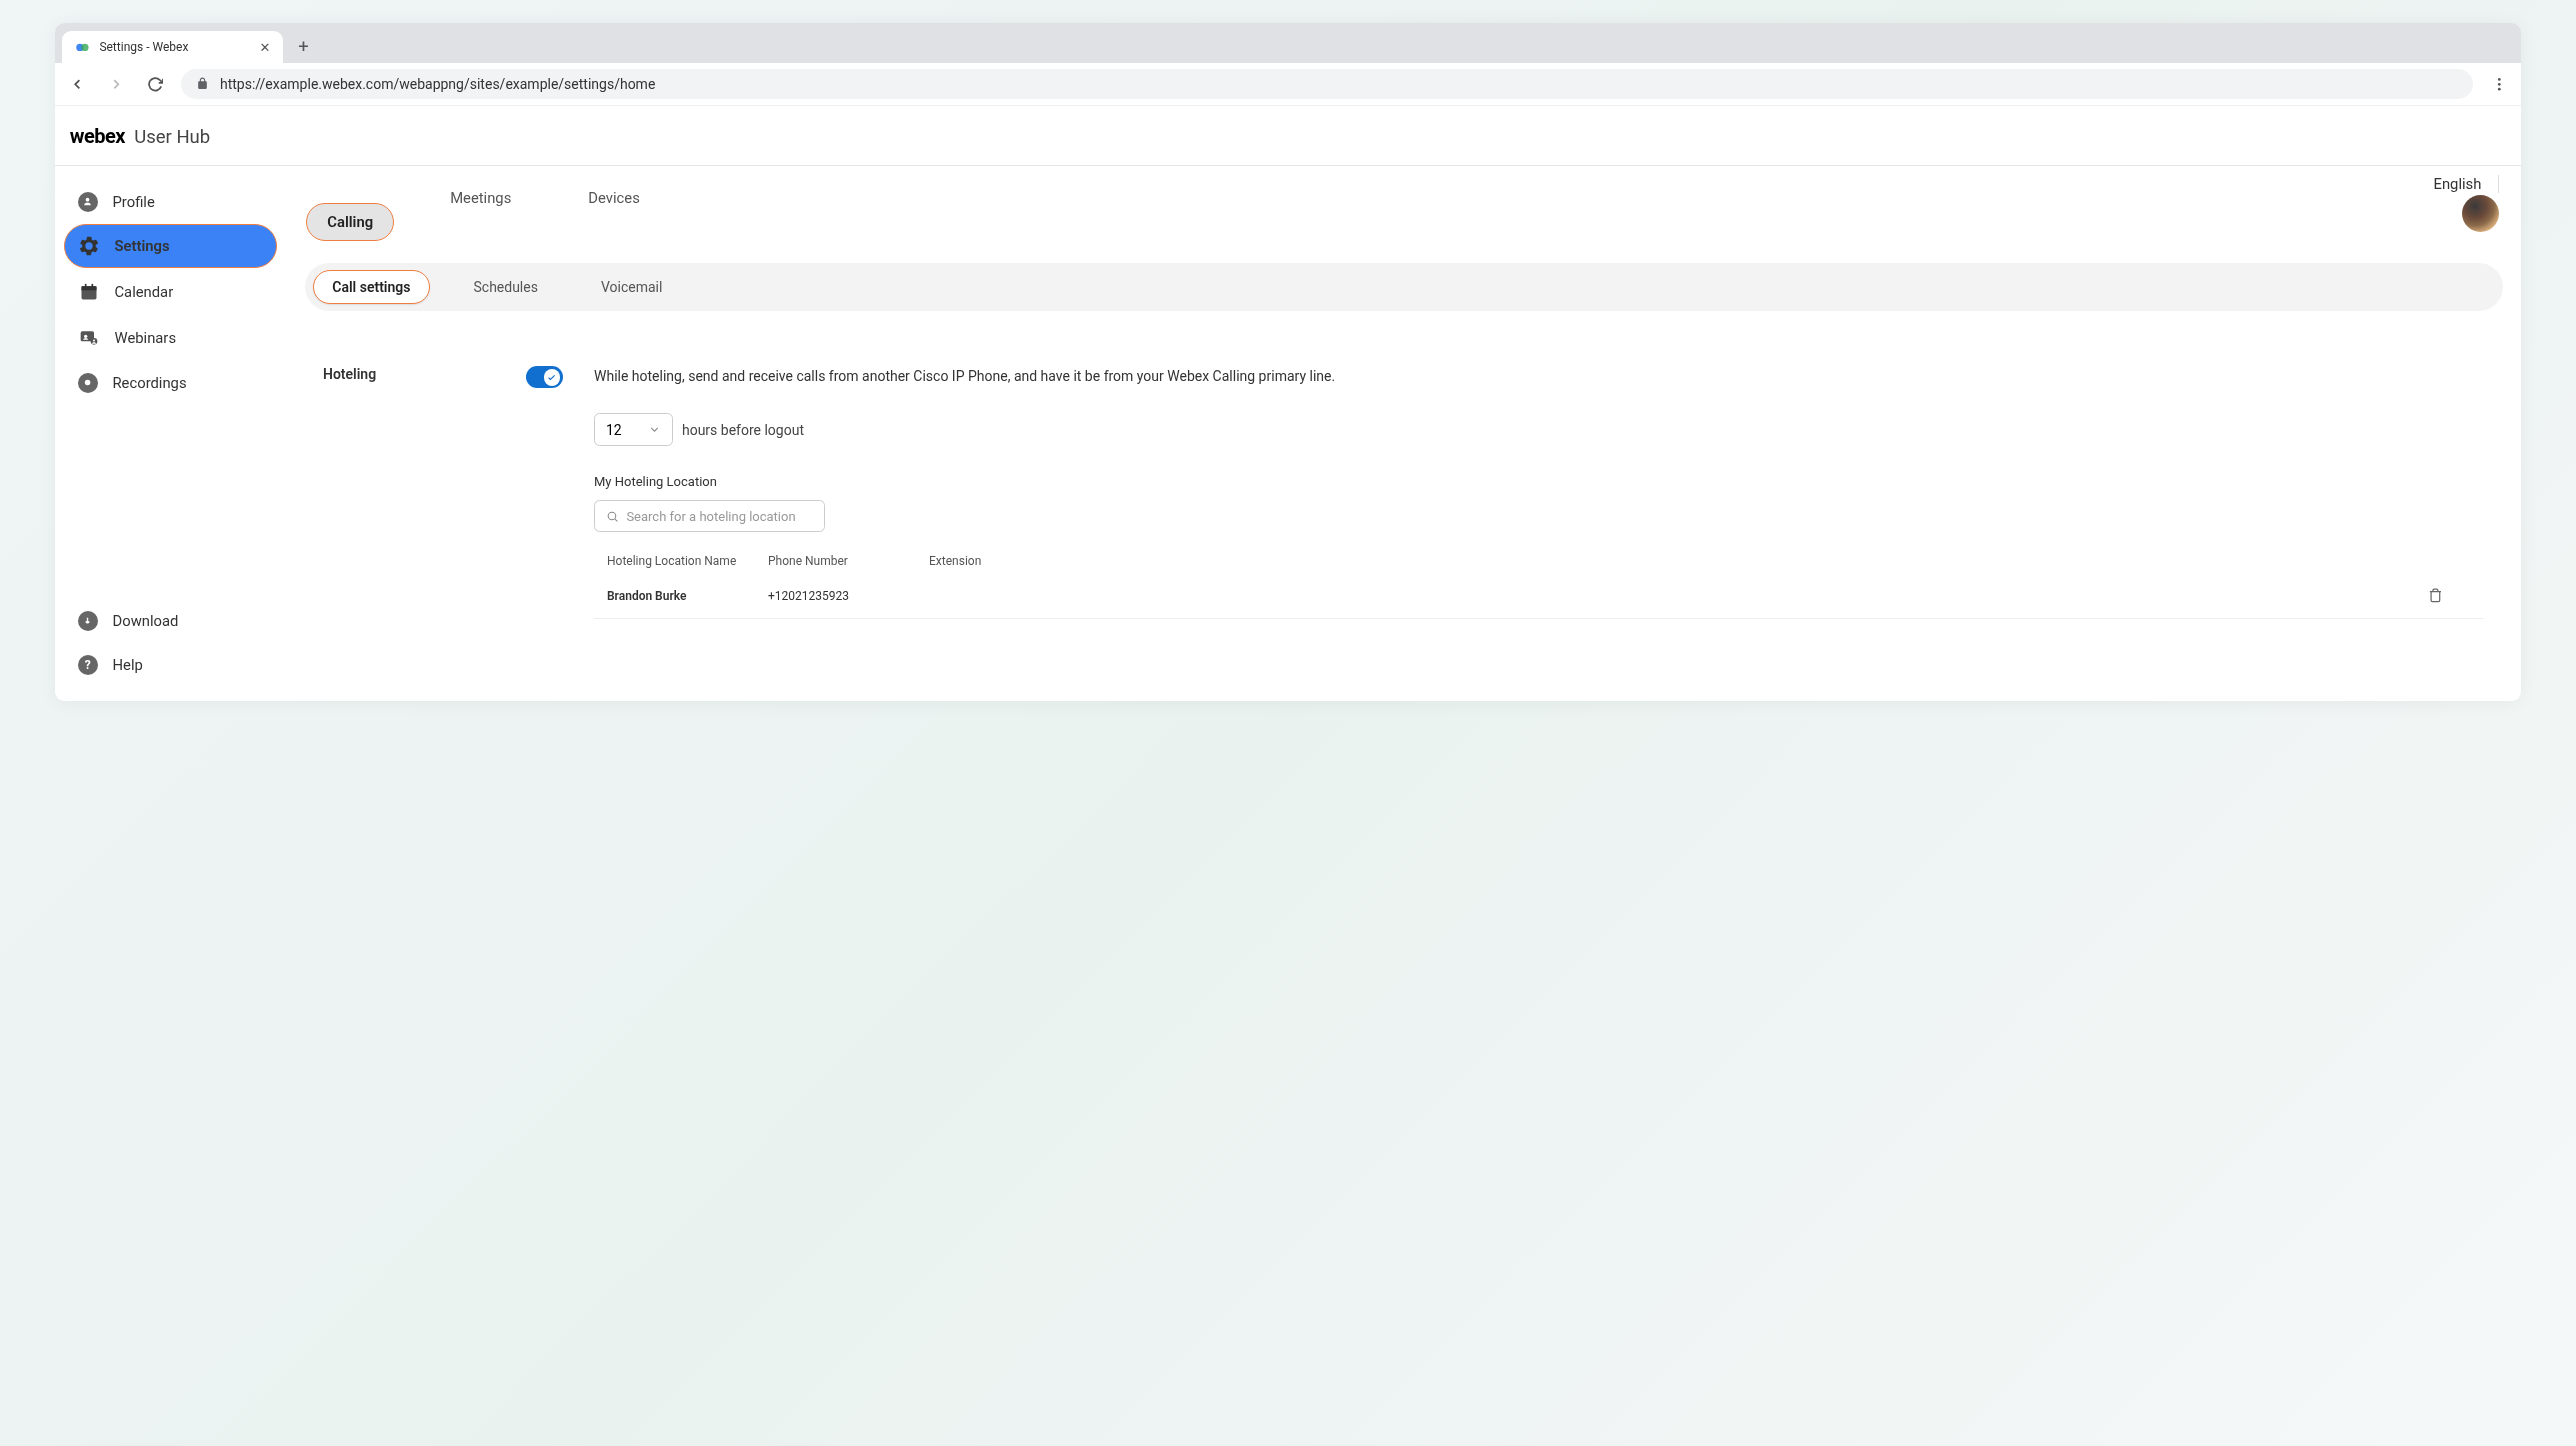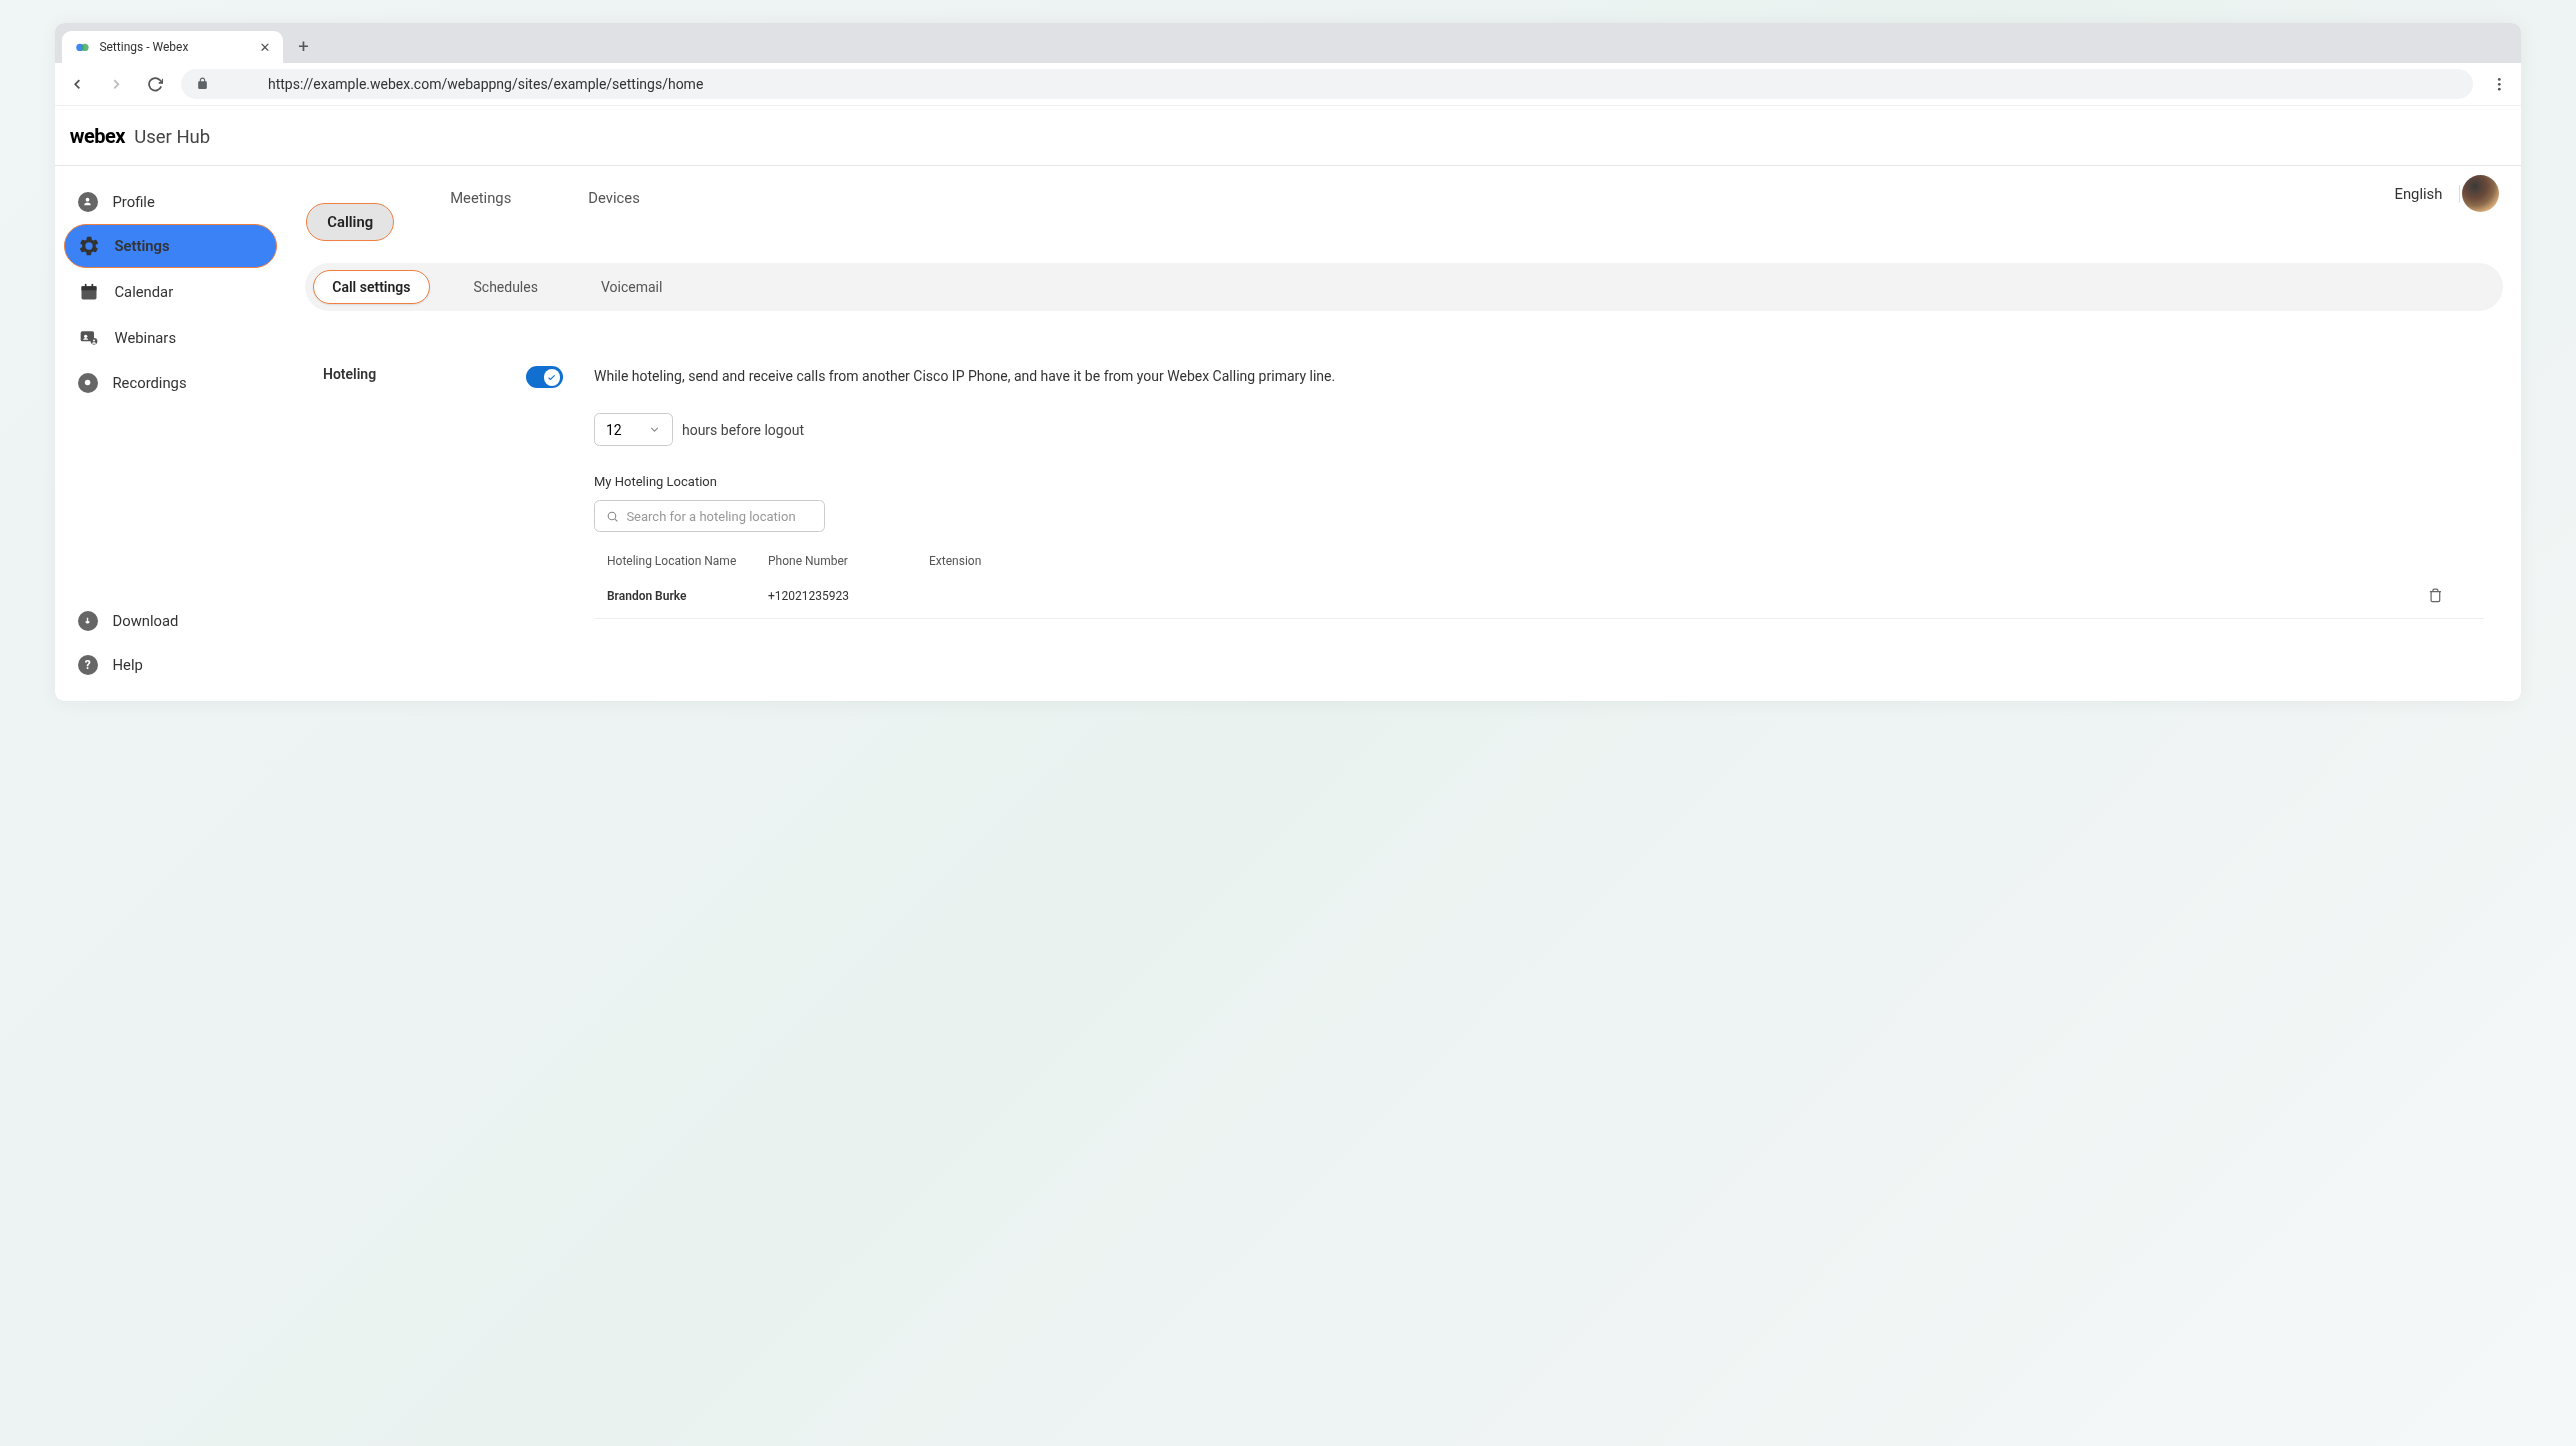--- a/index.html
+++ b/index.html
@@ -13,39 +13,39 @@
     .tab-title { font-size: 12px; color: #333; flex: 1; }
     .tab-close { color: #555; font-size: 13px; cursor: pointer; }
     .new-tab { color: #555; font-size: 18.5px; padding: 0 14.8px; cursor: pointer; height: 32px; display: flex; align-items: center; }
     
     
     .url-bar-row { background: #fff; display: flex; align-items: center; padding: 5.5px 9.2px; gap: 13px; border-bottom: 0.9px solid #eee; }
     .nav-btn { color: #555; display: flex; align-items: center; justify-content: center; width: 26px; height: 26px; cursor: pointer; }
     .nav-btn.disabled { color: #bbb; }
     .url-bar { flex: 1; background: #f1f3f4; border-radius: 18.5px; padding: 7.4px 14.8px; display: flex; align-items: center; gap: 11px; }
     .lock-icon { color: #5f6368; }
-    .url-text { font-size: 14px; color: #333; margin-left: 48px; }
+    .url-text { font-size: 14px; color: #333; }
     
     
     .app-header { padding: 18.5px 14.8px 16.6px 14.8px; border-bottom: 0.9px solid #e5e5e5; display: flex; align-items: baseline; gap: 9.2px; }
     .brand { font-size: 20px; font-weight: 700; color: #000; letter-spacing: -0.5px; }
     .hub-label { font-size: 18.5px; color: #444; }
     
     
     .main-layout { display: flex; min-height: 535px; }
     .sidebar { width: 231px; padding: 13px 5px; display: flex; flex-direction: column; }
     .sidebar-top { flex: 1; }
     .sidebar-item { display: flex; align-items: center; gap: 14.8px; padding: 10px 13px; border-radius: 22px; margin: 1.8px 3.7px; cursor: pointer; font-size: 14.8px; color: #333; border: 1.8px solid transparent; }
     .sidebar-item.active { background: #3b82f6; border: 1.8px solid #f07e3e; font-weight: 600; }
     .sidebar-icon { width: 22px; height: 22px; display: flex; align-items: center; justify-content: center; color: #555; }
     .sidebar-icon.circle { background: #666; border-radius: 50%; color: #fff; width: 20px; height: 20px; }
     
     
     .content { flex: 1; padding: 13px 18.5px; position: relative; }
-    .top-right { position: absolute; top: 9.2px; right: 22px; display: flex; align-items: center; gap: 2px; }
+    .top-right { position: absolute; top: 9.2px; right: 22px; display: flex; align-items: flex-end; gap: 2px; flex-direction: column; }
     .lang-label { font-size: 14.8px; color: #333; padding-right: 16.6px; border-right: 0.9px solid #ddd; }
     .avatar { width: 37px; height: 37px; border-radius: 50%; background: radial-gradient(circle at 35% 30%, #3a3a3a 0%, #6b4a3a 35%, #8a6a4a 55%, #d4a878 75%); }
     
     .tabs { display: flex; gap: 35px; margin-bottom: 22px; padding-left: 1.8px; }
     .tab-pill { padding: 9.2px 20px; border-radius: 20px; font-size: 14.8px; color: #555; cursor: pointer; border: 1.8px solid transparent; }
     .tab-pill.active { background: #e4e4e4; border: 1.8px solid #f07e3e; font-weight: 600; color: #222; margin-top: 24px; }
     
     .subtabs-wrap { background: #f3f3f3; border-radius: 24px; padding: 6.5px 8.3px; display: flex; gap: 24px; margin-bottom: 29.5px; }
     .subtab-pill { padding: 8.3px 18.5px; border-radius: 18.5px; font-size: 14px; color: #555; cursor: pointer; border: 1.8px solid transparent; }
     .subtab-pill.active { background: #fff; border: 1.8px solid #f07e3e; font-weight: 600; color: #222; box-shadow: 0 0.9px 1.8px rgba(0,0,0,0.1); }

